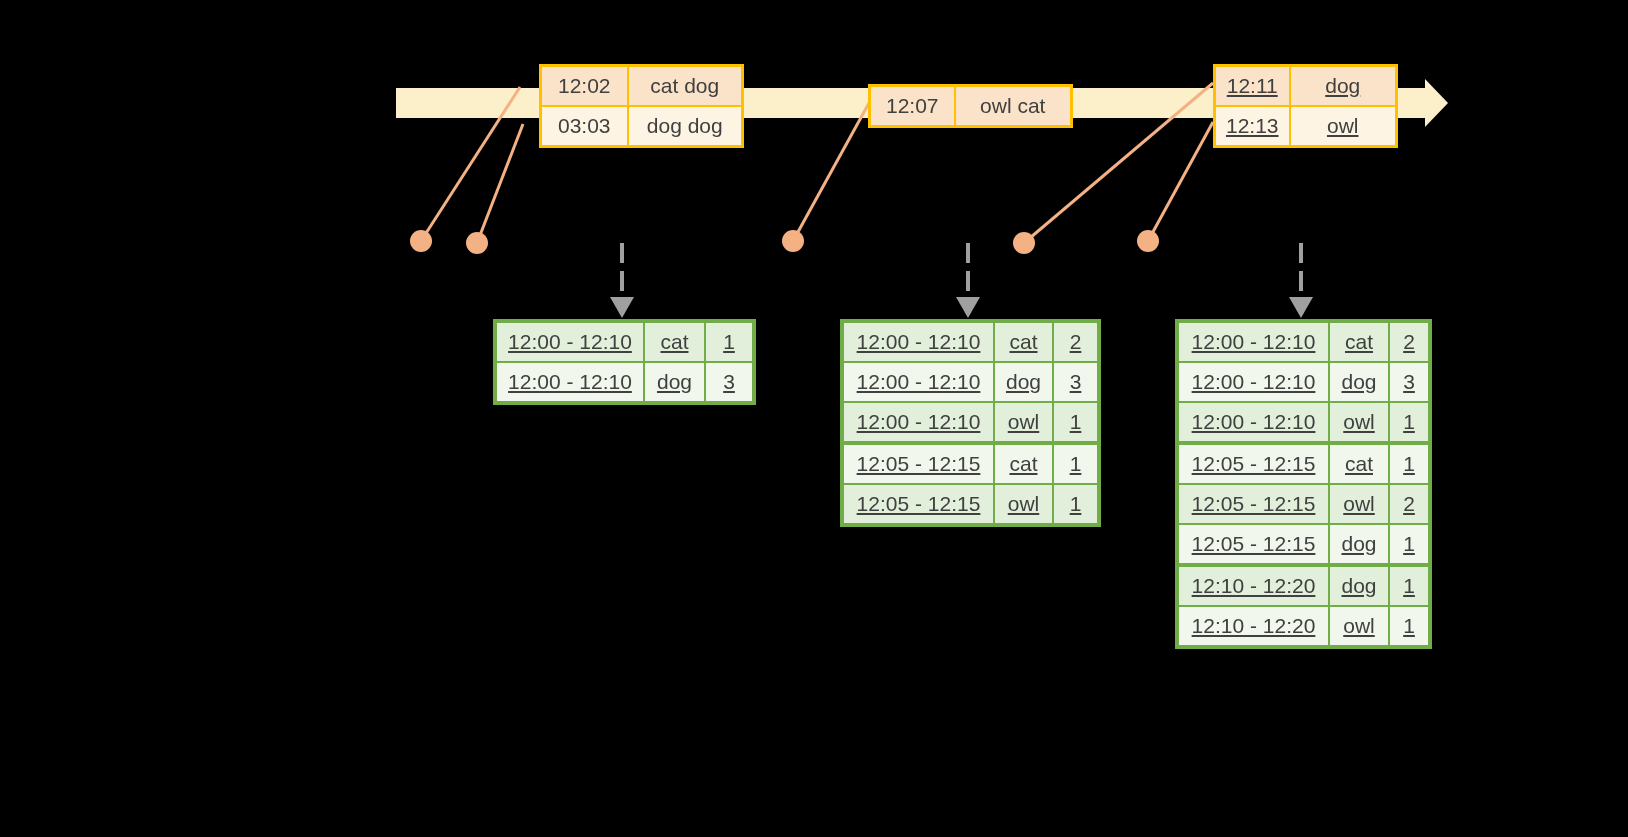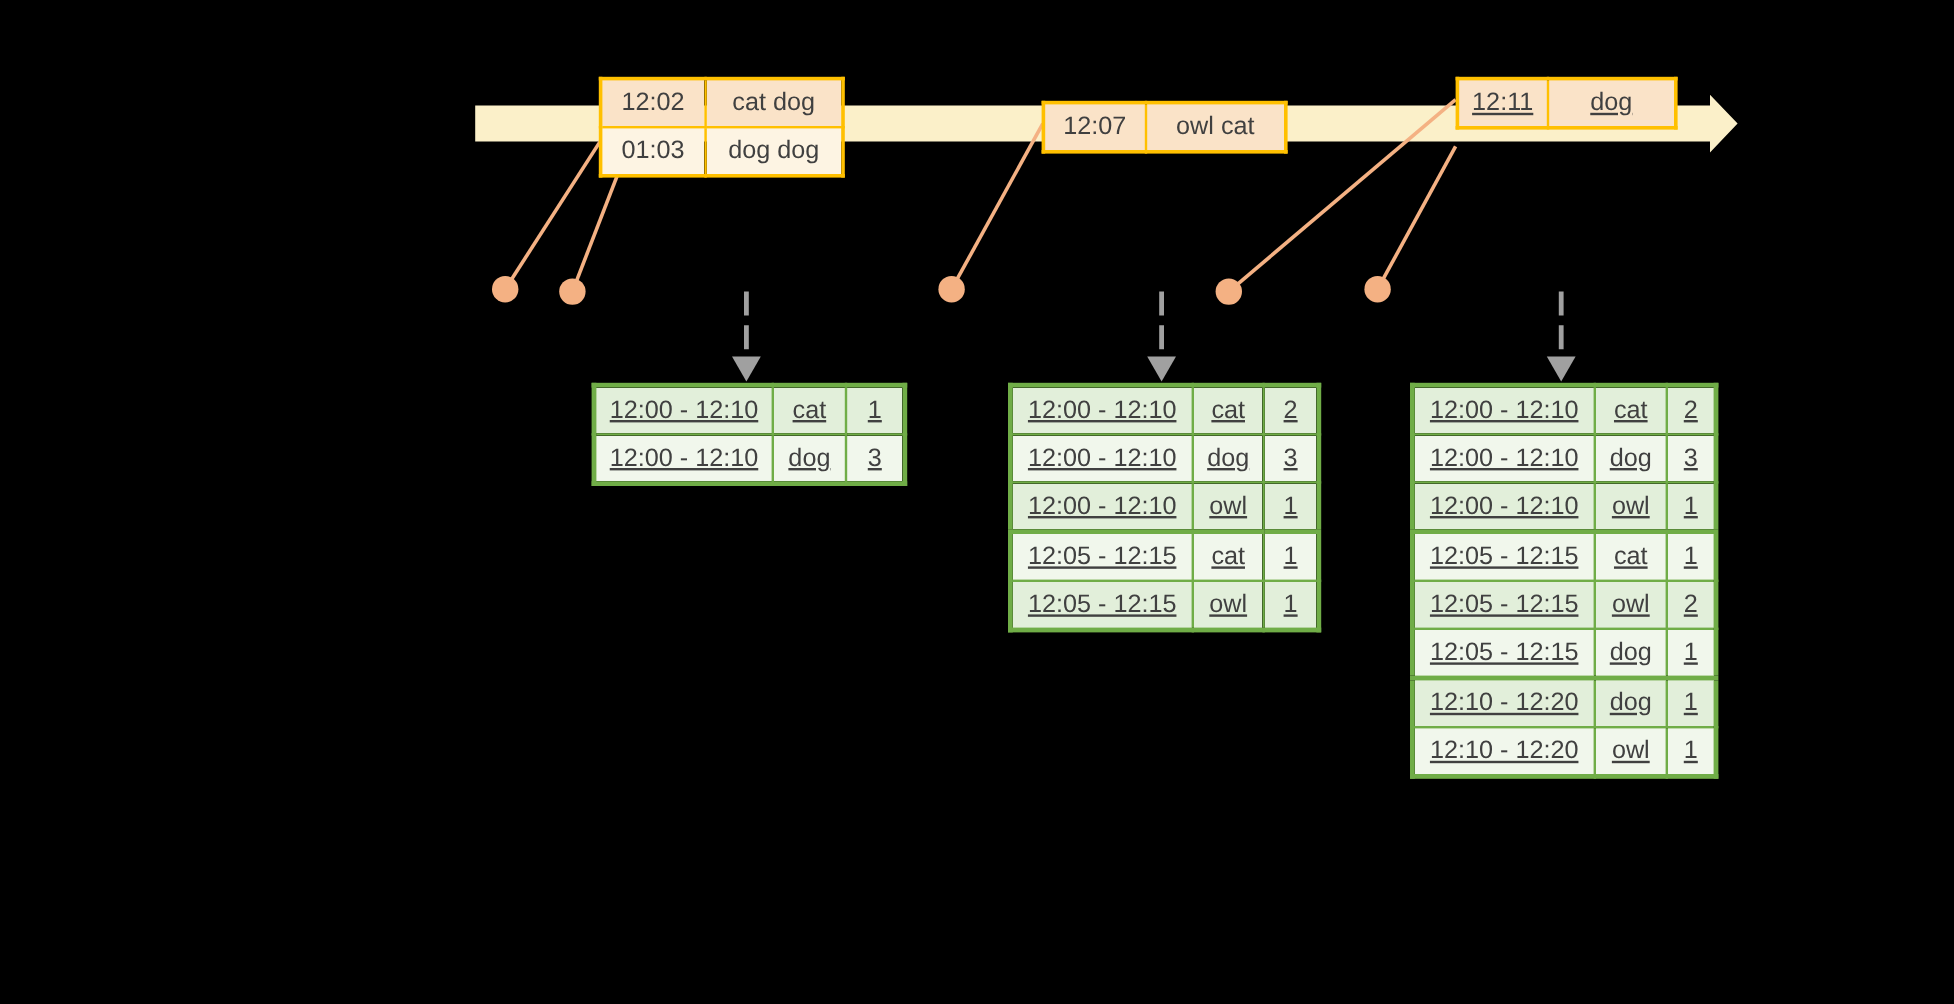--- a/index.html
+++ b/index.html
@@ -10,21 +10,21 @@
   }
   #bg-layer{position:absolute;left:0;top:0;z-index:1;}
   table{border-collapse:collapse;table-layout:fixed;position:absolute;z-index:2;}
   td{height:36px;text-align:center;vertical-align:middle;font-size:21px;color:#404040;overflow:hidden;white-space:nowrap;}
 
   
   .event-table{border:3px solid #FFC000;}
   .event-table td{border:2px solid #FFC000;}
   .event-table tr:nth-child(odd) td{background:#FAE3C8;}
   .event-table tr:nth-child(even) td{background:#FDF4E3;}
-  #event-table-1{left:499px;top:64px;width:202px;border-radius:31px;}
+  #event-table-1{left:539px;top:64px;width:202px;border-radius:31px;}
   #event-table-2{left:868px;top:84px;width:202px;}
   #event-table-3{left:1213px;top:64px;width:182px;text-decoration:underline;}
 
   
   .result-table{border:4px solid #70AD47;}
   .result-table td{border:2px solid #70AD47;text-decoration:underline;}
   .result-table tr:nth-child(odd) td{background:#E2EFDA;}
   .result-table tr:nth-child(even) td{background:#F1F7EC;}
   .result-table tr.group-start td{border-top:4px solid #70AD47;}
   #result-table-1{left:493px;top:319px;width:259px;}
@@ -67,21 +67,21 @@
   <colgroup>
       <col style="width:87px">
       <col style="width:115px">
     </colgroup>
   <tbody>
     <tr>
       <td>12:02</td>
       <td>cat dog</td>
     </tr>
     <tr>
-      <td>01:03</td>
+      <td>03:03</td>
       <td>dog dog</td>
     </tr>
   </tbody>
 </table>
 
 <table id="event-table-2" class="event-table">
   <colgroup>
       <col style="width:85px">
       <col style="width:117px">
     </colgroup>
@@ -95,20 +95,24 @@
 
 <table id="event-table-3" class="event-table">
   <colgroup>
       <col style="width:75px">
       <col style="width:107px">
     </colgroup>
   <tbody>
     <tr>
       <td>12:11</td>
       <td>dog</td>
+    </tr>
+    <tr>
+      <td>12:13</td>
+      <td>owl</td>
     </tr>
   </tbody>
 </table>
 
 <table id="result-table-1" class="result-table">
   <colgroup>
       <col style="width:149px">
       <col style="width:61px">
       <col style="width:49px">
     </colgroup>

